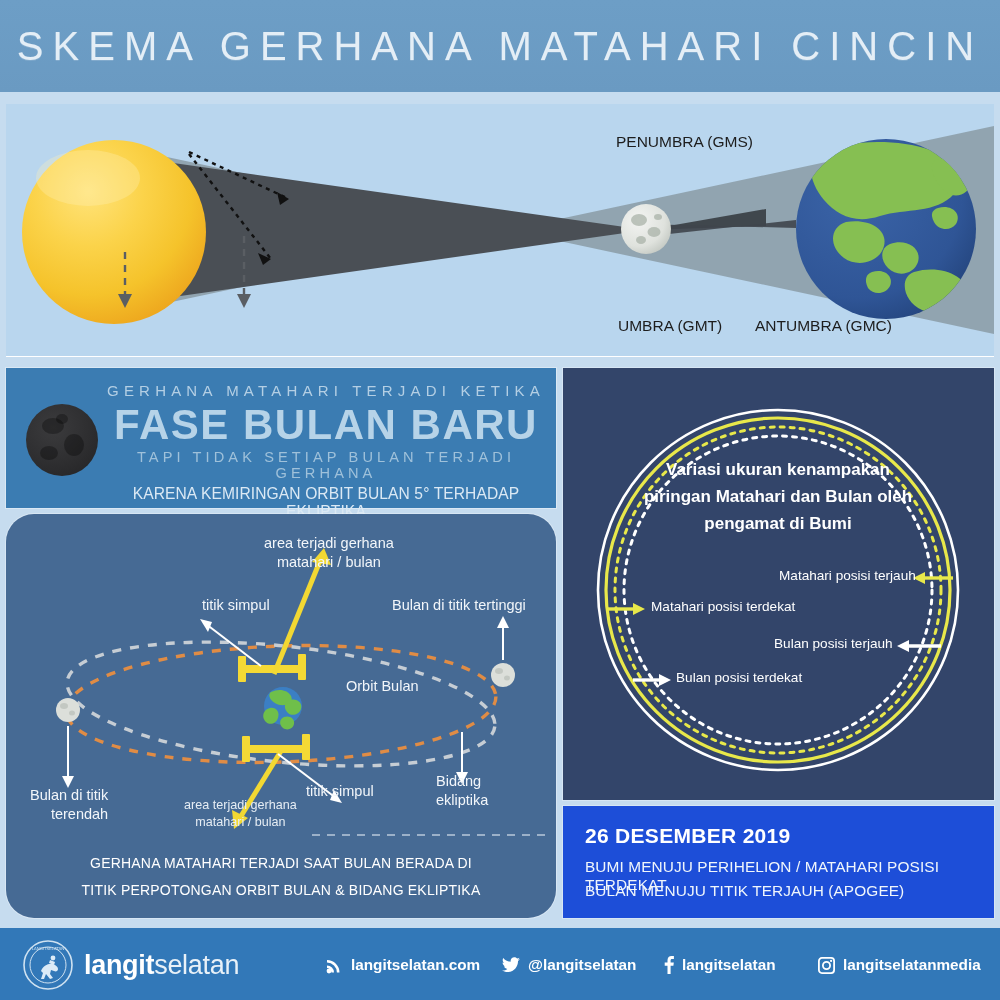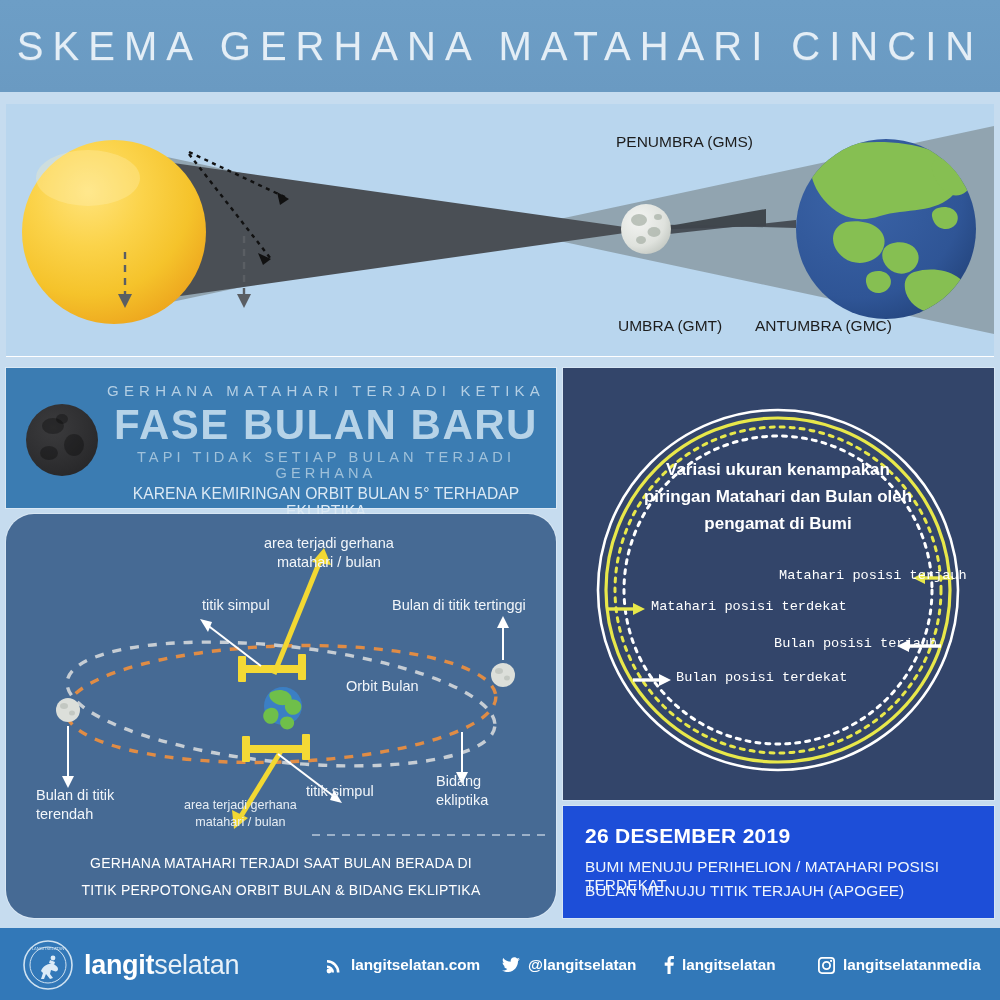--- a/index.html
+++ b/index.html
@@ -40,21 +40,21 @@
   .olbl.sm{font-size:12.6px;color:#e6edf4;line-height:17px;}
   .orbit-caption{position:absolute;left:0;right:0;bottom:14px;text-align:center;
                  color:#ffffff;font-size:14px;line-height:27px;letter-spacing:.2px;}
 
   
   .panel-circles{position:absolute;left:563px;top:368px;width:431px;height:432px;
                  background:#33456a;box-shadow:0 0 0 1px rgba(255,255,255,.30);overflow:hidden;}
   .panel-circles svg{position:absolute;left:0;top:0;}
   .circ-title{position:absolute;left:40px;top:88px;width:350px;text-align:center;
               color:#ffffff;font-size:17px;font-weight:700;line-height:27px;}
-  .clbl{position:absolute;color:#ffffff;font-size:13.6px;white-space:nowrap;font-family:Liberation Mono, monospace;}
+  .clbl{position:absolute;color:#ffffff;font-size:13.6px;white-space:nowrap;}
 
   
   .panel-date{position:absolute;left:563px;top:806px;width:431px;height:112px;
               background:#1d4ed8;box-shadow:0 0 0 1px rgba(255,255,255,.30);}
   .date-big{position:absolute;left:22px;top:18px;color:#ffffff;font-size:21px;font-weight:700;letter-spacing:.3px;}
   .date-l1{position:absolute;left:22px;top:52px;color:#f0f6fb;font-size:15.4px;letter-spacing:.1px;}
   .date-l2{position:absolute;left:22px;top:76px;color:#f0f6fb;font-size:15.4px;letter-spacing:.1px;}
 
   
   .footer{position:absolute;left:0;top:928px;width:1000px;height:72px;background:#3278b8;}
@@ -240,21 +240,21 @@
       <line x1="306" y1="321" x2="540" y2="321" stroke="#b9c9da" stroke-width="1.6" stroke-dasharray="8,7"></line>
     </svg>
 
     <div class="olbl" style="left:258px;top:20px;text-align:center;">
       <div>area terjadi gerhana</div>
       <div>matahari / bulan</div>
     </div>
     <div class="olbl" style="left:196px;top:82px;">titik simpul</div>
     <div class="olbl" style="left:386px;top:82px;">Bulan di titik tertinggi</div>
     <div class="olbl" style="left:340px;top:116px;margin-top:47px;">Orbit Bulan</div>
-    <div class="olbl" style="left:30px;top:272px;">
+    <div class="olbl" style="left:24px;top:272px;text-align:right;">
       <div>Bulan di titik</div>
       <div>terendah</div>
     </div>
     <div class="olbl sm" style="left:178px;top:283px;text-align:center;">
       <div>area terjadi gerhana</div>
       <div>matahari / bulan</div>
     </div>
     <div class="olbl" style="left:300px;top:268px;">titik simpul</div>
     <div class="olbl" style="left:430px;top:258px;">
       <div>Bidang</div>

